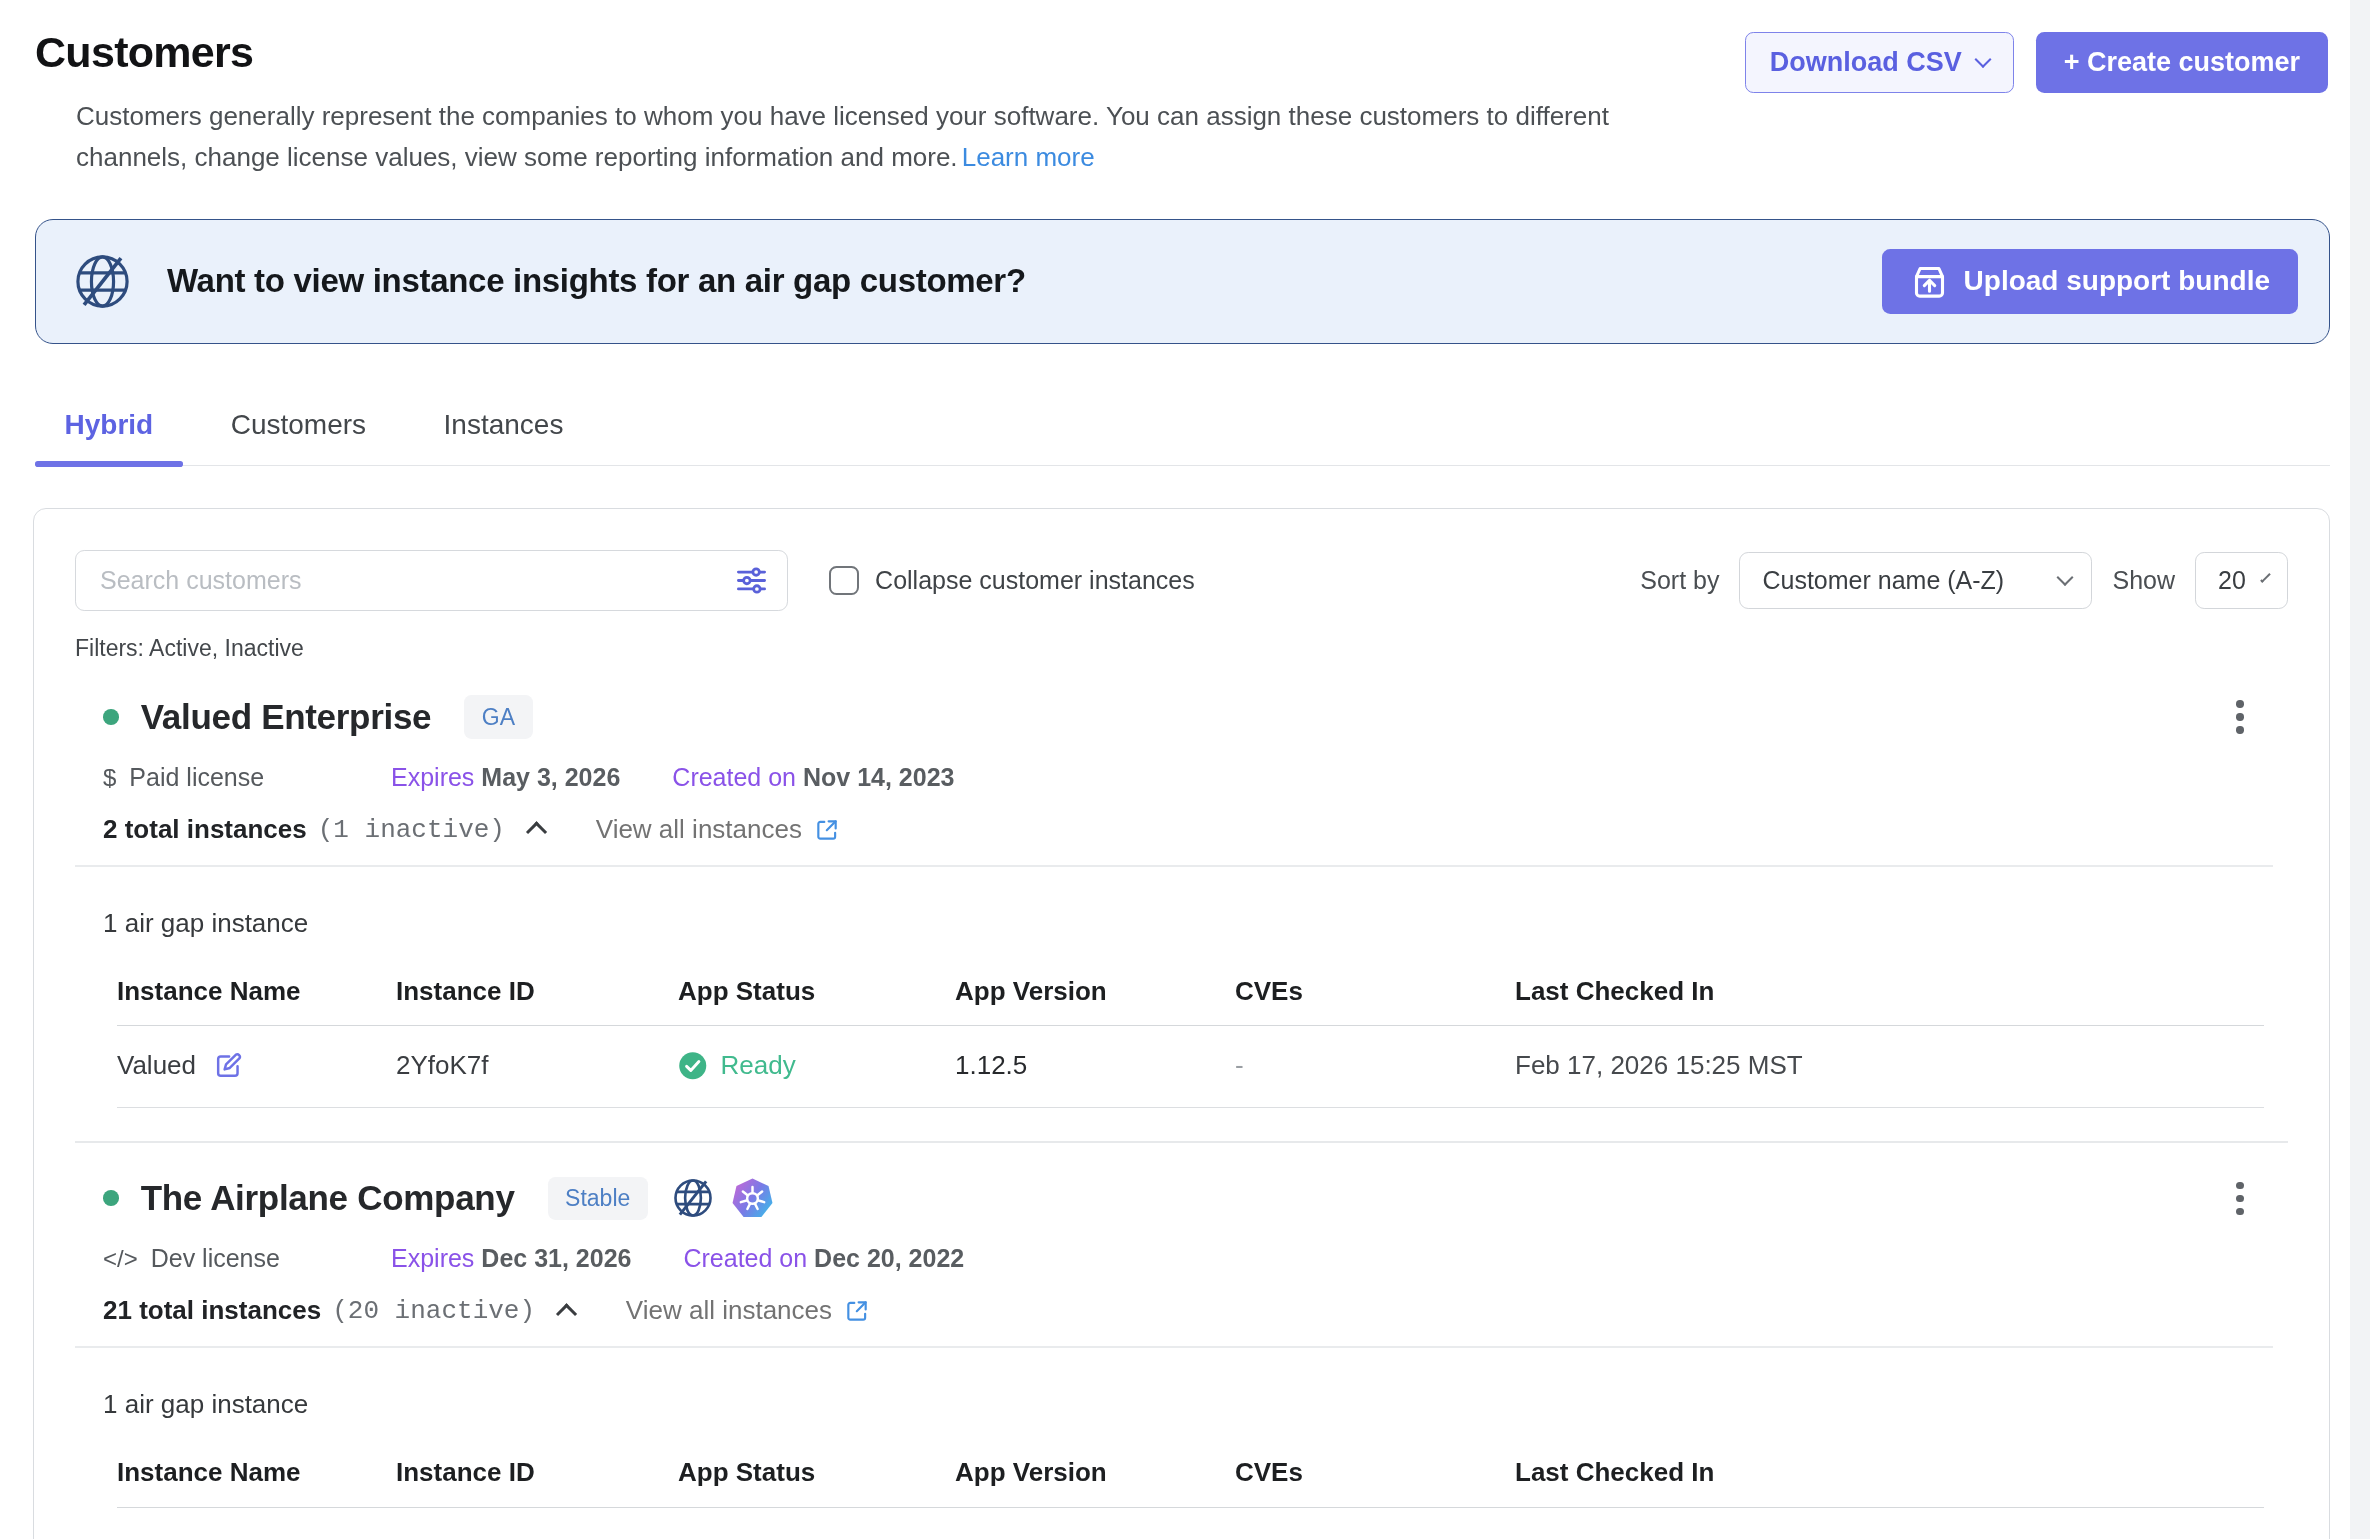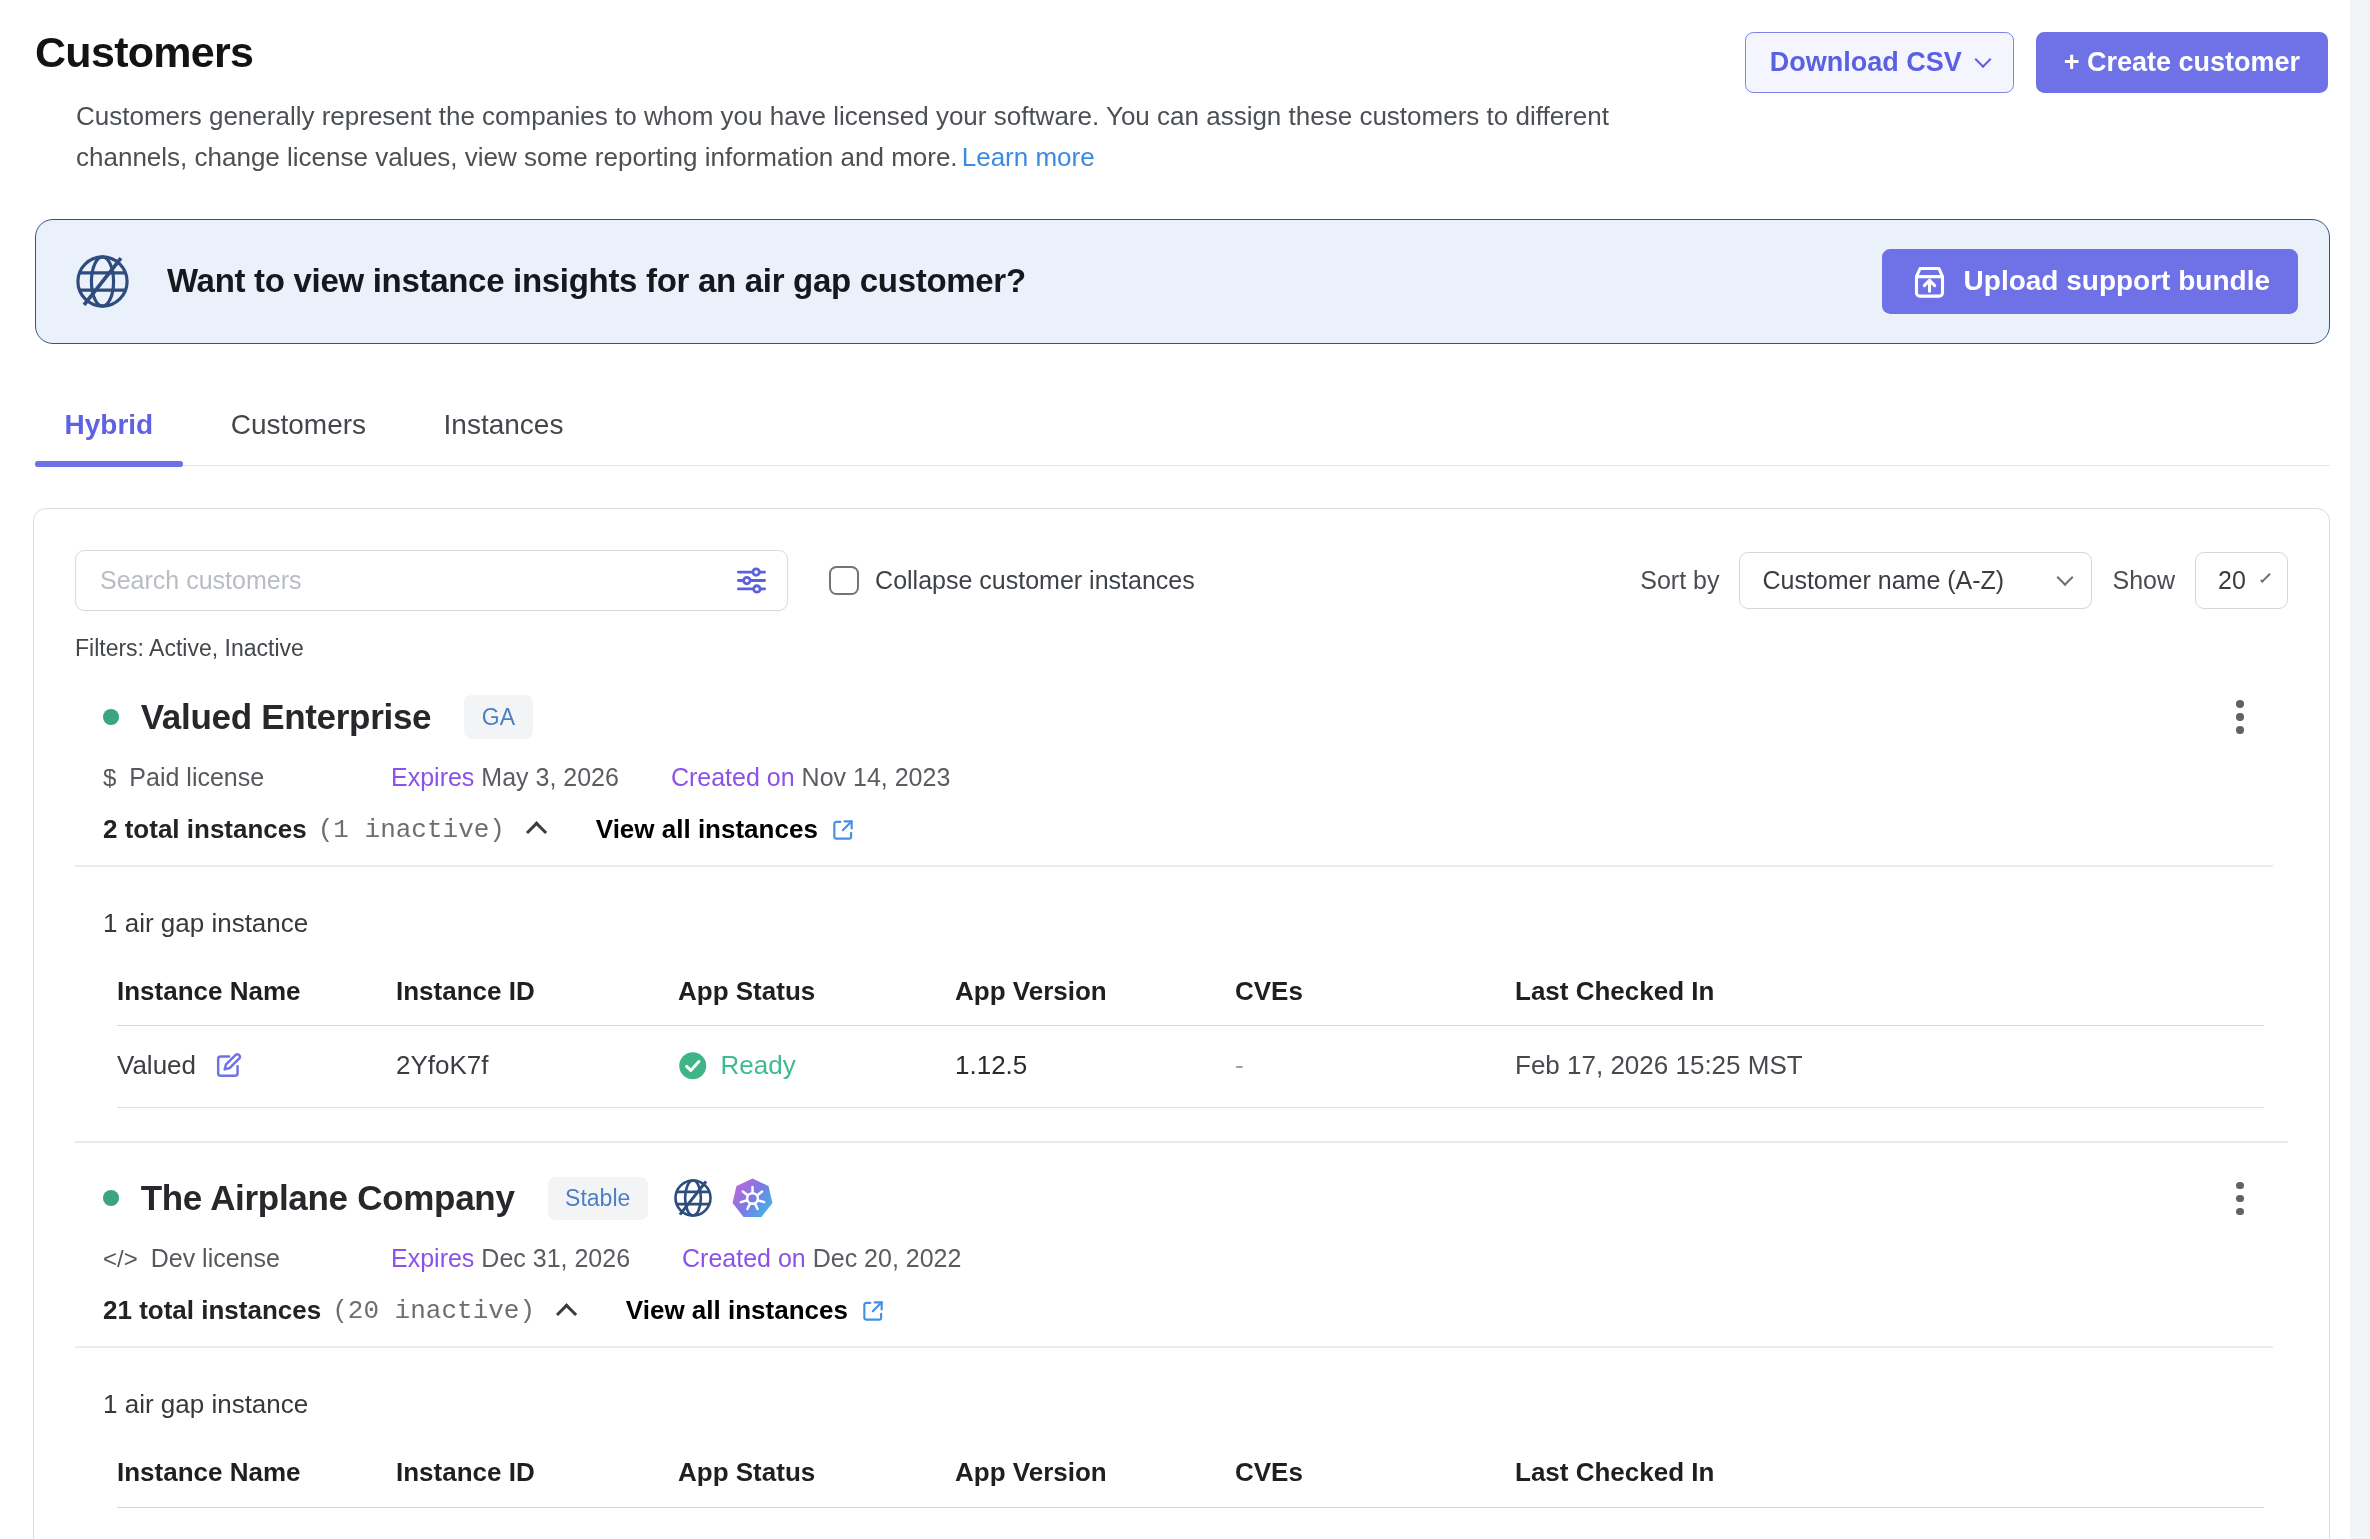--- a/index.html
+++ b/index.html
@@ -72,28 +72,28 @@
           padding:8.3px 17.5px; border-radius:7.4px; }
   .chead-icons { display:flex; align-items:center; gap:18.5px; margin-left:24px; }
   .kebab { margin-left:auto; margin-right:39px; display:flex; flex-direction:column; gap:5.5px;
           cursor:pointer; padding:5.5px; }
   .kebab i { width:7.4px; height:7.4px; border-radius:50%; background:#5f6368; }
   .cmeta { display:flex; align-items:baseline; margin:24px 0 0 28px; font-size:25px; color:#55595d; }
   .lic { width:288px; display:flex; align-items:baseline; gap:13px; }
   .lic-icon { font-weight:500; color:#55595d; font-size:24px; }
   .meta-pair { margin-right:52px; }
   .meta-label { color:#8a52e8; font-weight:500; }
-  .meta-value { color:#595d61; }
+  .meta-value { color:#595d61;font-weight:bold; }
   .cinst { display:flex; align-items:center; margin:22px 0 0 28px; font-size:26px; }
   .inst-total { font-weight:700; color:#212326; }
   .inst-inactive { color:#6b6f74; margin-left:11px;font-family:Liberation Mono, monospace; }
   .chev-up { width:14.8px; height:14.8px; border-top:3.2px solid #3a3d40; border-right:3.2px solid #3a3d40;
           transform:rotate(-45deg) translate(-1.8px,1.8px); margin-left:24px; cursor:pointer; }
-  .view-all { display:flex; align-items:center; gap:12px; margin-left:52px; color:#000000;
-          font-weight:700; text-decoration:none; cursor:pointer; }
+  .view-all { display:flex; align-items:center; gap:12px; margin-left:52px; color:#737373;
+          font-weight:400; text-decoration:none; cursor:pointer; }
   .divider { height:1.8px; background:#e9ebed; margin:20px 14.8px 0 0; }
   .airgap-line { margin:41px 0 0 28px; font-size:26px; color:#36393c; }
 
   .itable { margin:37px 24px 0 42px; }
   .ithead, .itrow { display:grid; grid-template-columns:279px 282px 277px 280px 280px 1fr; align-items:center; }
   .ithead { font-size:26px; font-weight:700; color:#1d1f21; padding-bottom:18.5px; border-bottom:1.8px solid #d5d8db; }
   .itrow { padding:24px 0 26px 0; border-bottom:1.8px solid #dcdee1; font-size:26px; color:#3a3d41; }
   .iname { display:flex; align-items:center; gap:16.6px; }
   .statuscell { display:flex; align-items:center; gap:13px; color:#41ba8e; }
   .vercell { color:#27292c; }

